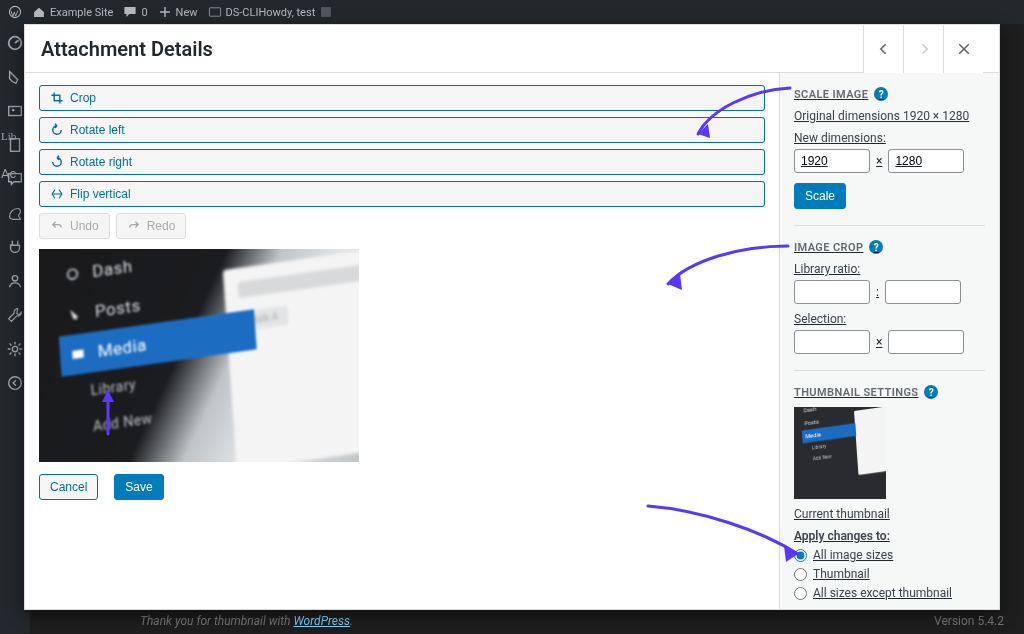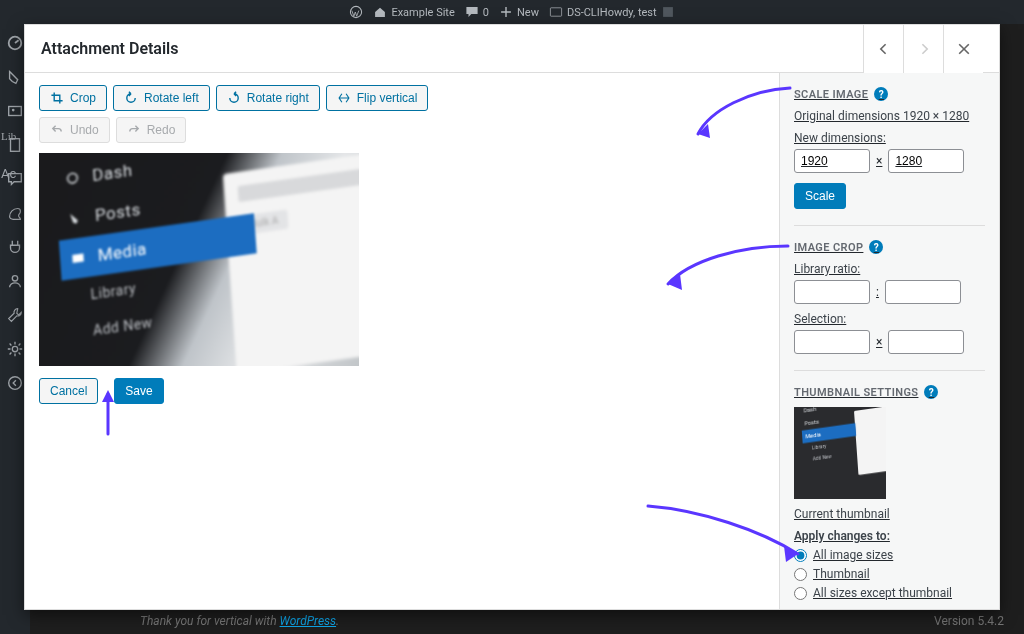--- a/index.html
+++ b/index.html
@@ -1,51 +1,51 @@
 <!DOCTYPE html>
 <html><head>
 <meta charset="utf-8">
 <style>
   * { box-sizing: border-box; margin: 0; padding: 0; }
   html, body { width: 1024px; height: 634px; font-family: -apple-system, BlinkMacSystemFont, "Segoe UI", Roboto, Helvetica, Arial, sans-serif; overflow: hidden; }
   body { background: #1e1e1e; position: relative; }
 
   
-  .admin-bar { position: absolute; top: 0; left: 0; right: 0; height: 24px; background: #23282d; color: #b4b9be; font-size: 11px; display: flex; align-items: center; padding: 0 8px; justify-content: center; }
+  .admin-bar { position: absolute; top: 0; left: 0; right: 0; height: 24px; background: #23282d; color: #b4b9be; font-size: 11px; display: flex; align-items: center; padding: 0 8px; justify-content: flex-start; }
   .admin-bar .left, .admin-bar .right { display: flex; align-items: center; gap: 10px; }
   .admin-bar .item { display: flex; align-items: center; gap: 4px; color: #b4b9be; }
   .admin-bar svg { width: 14px; height: 14px; fill: #b4b9be; }
 
   
   .wp-sidebar { position: absolute; top: 24px; left: 0; width: 30px; bottom: 0; background: #23282d; display: flex; flex-direction: column; align-items: center; padding-top: 10px; gap: 16px; }
   .wp-sidebar .sicon { width: 18px; height: 18px; fill: #a0a5aa; }
 
   
   .wp-footer { position: absolute; bottom: 6px; left: 140px; color: #777; font-size: 12px; font-style: italic; }
-  .wp-footer a { color: #0ea5e9; text-decoration: underline; }
+  .wp-footer a { color: #7dd3fc; text-decoration: underline; }
   .wp-version { position: absolute; bottom: 6px; right: 20px; color: #777; font-size: 12px; }
   .wp-libtext { position: absolute; top: 130px; left: 1px; color: #a0a5aa; font-size: 11px; font-family: Liberation Serif, serif; }
   .wp-actext { position: absolute; top: 166px; left: 1px; color: #a0a5aa; font-size: 13px; }
 
   
   .modal { position: absolute; top: 24px; left: 24px; right: 24px; bottom: 24px; background: #fff; border: 1px solid #ddd; box-shadow: 0 5px 15px rgba(0,0,0,.5); display: flex; flex-direction: column; }
 
   .modal-header { height: 48px; border-bottom: 1px solid #ddd; display: flex; align-items: center; padding: 0 16px; justify-content: space-between; }
-  .modal-title { font-size: 16px; font-weight: 600; color: #23282d; }
+  .modal-title { font-size: 20px; font-weight: 600; color: #23282d; }
   .modal-nav { display: flex; align-items: center; }
   .modal-nav button { width: 40px; height: 48px; border: none; border-left: 1px solid #ddd; background: #fff; cursor: pointer; display: flex; align-items: center; justify-content: center; color: #666; }
   .modal-nav button.disabled { color: #ccc; cursor: default; }
   .modal-nav svg { width: 16px; height: 16px; stroke: currentColor; fill: none; stroke-width: 2; }
 
   .modal-body { flex: 1; display: flex; overflow: hidden; }
   .main-pane { flex: 1; padding: 12px 14px; overflow: auto; }
   .side-pane { width: 220px; border-left: 1px solid #ddd; background: #f6f7f7; padding: 14px 14px 20px; overflow: auto; font-size: 12px; color: #23282d; }
 
   
-  .toolbar { display: flex; flex-wrap: wrap; gap: 6px; margin-bottom: 6px; }
+  .toolbar { display: flex; flex-wrap: wrap; gap: 6px; margin-bottom: 6px; flex-direction: column; }
   .btn { display: inline-flex; align-items: center; gap: 6px; border: 1px solid #0071a1; background: #f5f5f5; color: #0071a1; font-size: 12px; padding: 5px 10px; border-radius: 3px; cursor: pointer; }
   .btn svg { width: 14px; height: 14px; fill: #0071a1; }
   .btn.ghost { border-color: #ddd; color: #a7aaad; }
   .btn.ghost svg { fill: #a7aaad; }
   .btn.primary { background: #007cba; color: #fff; border-color: #007cba; }
   .toolbar-row2 { display: flex; gap: 6px; margin-bottom: 10px; }
 
   
   .image-preview {
     width: 320px; height: 213px; position: relative; overflow: hidden;
@@ -169,21 +169,21 @@
     </svg>
   <svg class="sicon" viewBox="0 0 20 20">
       <circle cx="10" cy="10" r="7" fill="none" stroke="#a0a5aa" stroke-width="1.5"></circle>
       <path d="M11 7l-3 3 3 3" fill="none" stroke="#a0a5aa" stroke-width="1.5"></path>
     </svg>
 </div>
 <div class="wp-libtext">Lib</div>
 <div class="wp-actext">Ac</div>
 
 <div class="wp-footer">
-  <span>Thank you for vertical with </span><a href="#">WordPress</a><span>.</span>
+  <span>Thank you for thumbnail with </span><a href="#">WordPress</a><span>.</span>
 </div>
 <div class="wp-version">Version 5.4.2</div>
 
 <div class="modal">
   <div class="modal-header">
     <div class="modal-title">Attachment Details</div>
     <div class="modal-nav">
       <button>
           <svg viewBox="0 0 20 20">
             <path d="M12 4l-6 6 6 6"></path>

